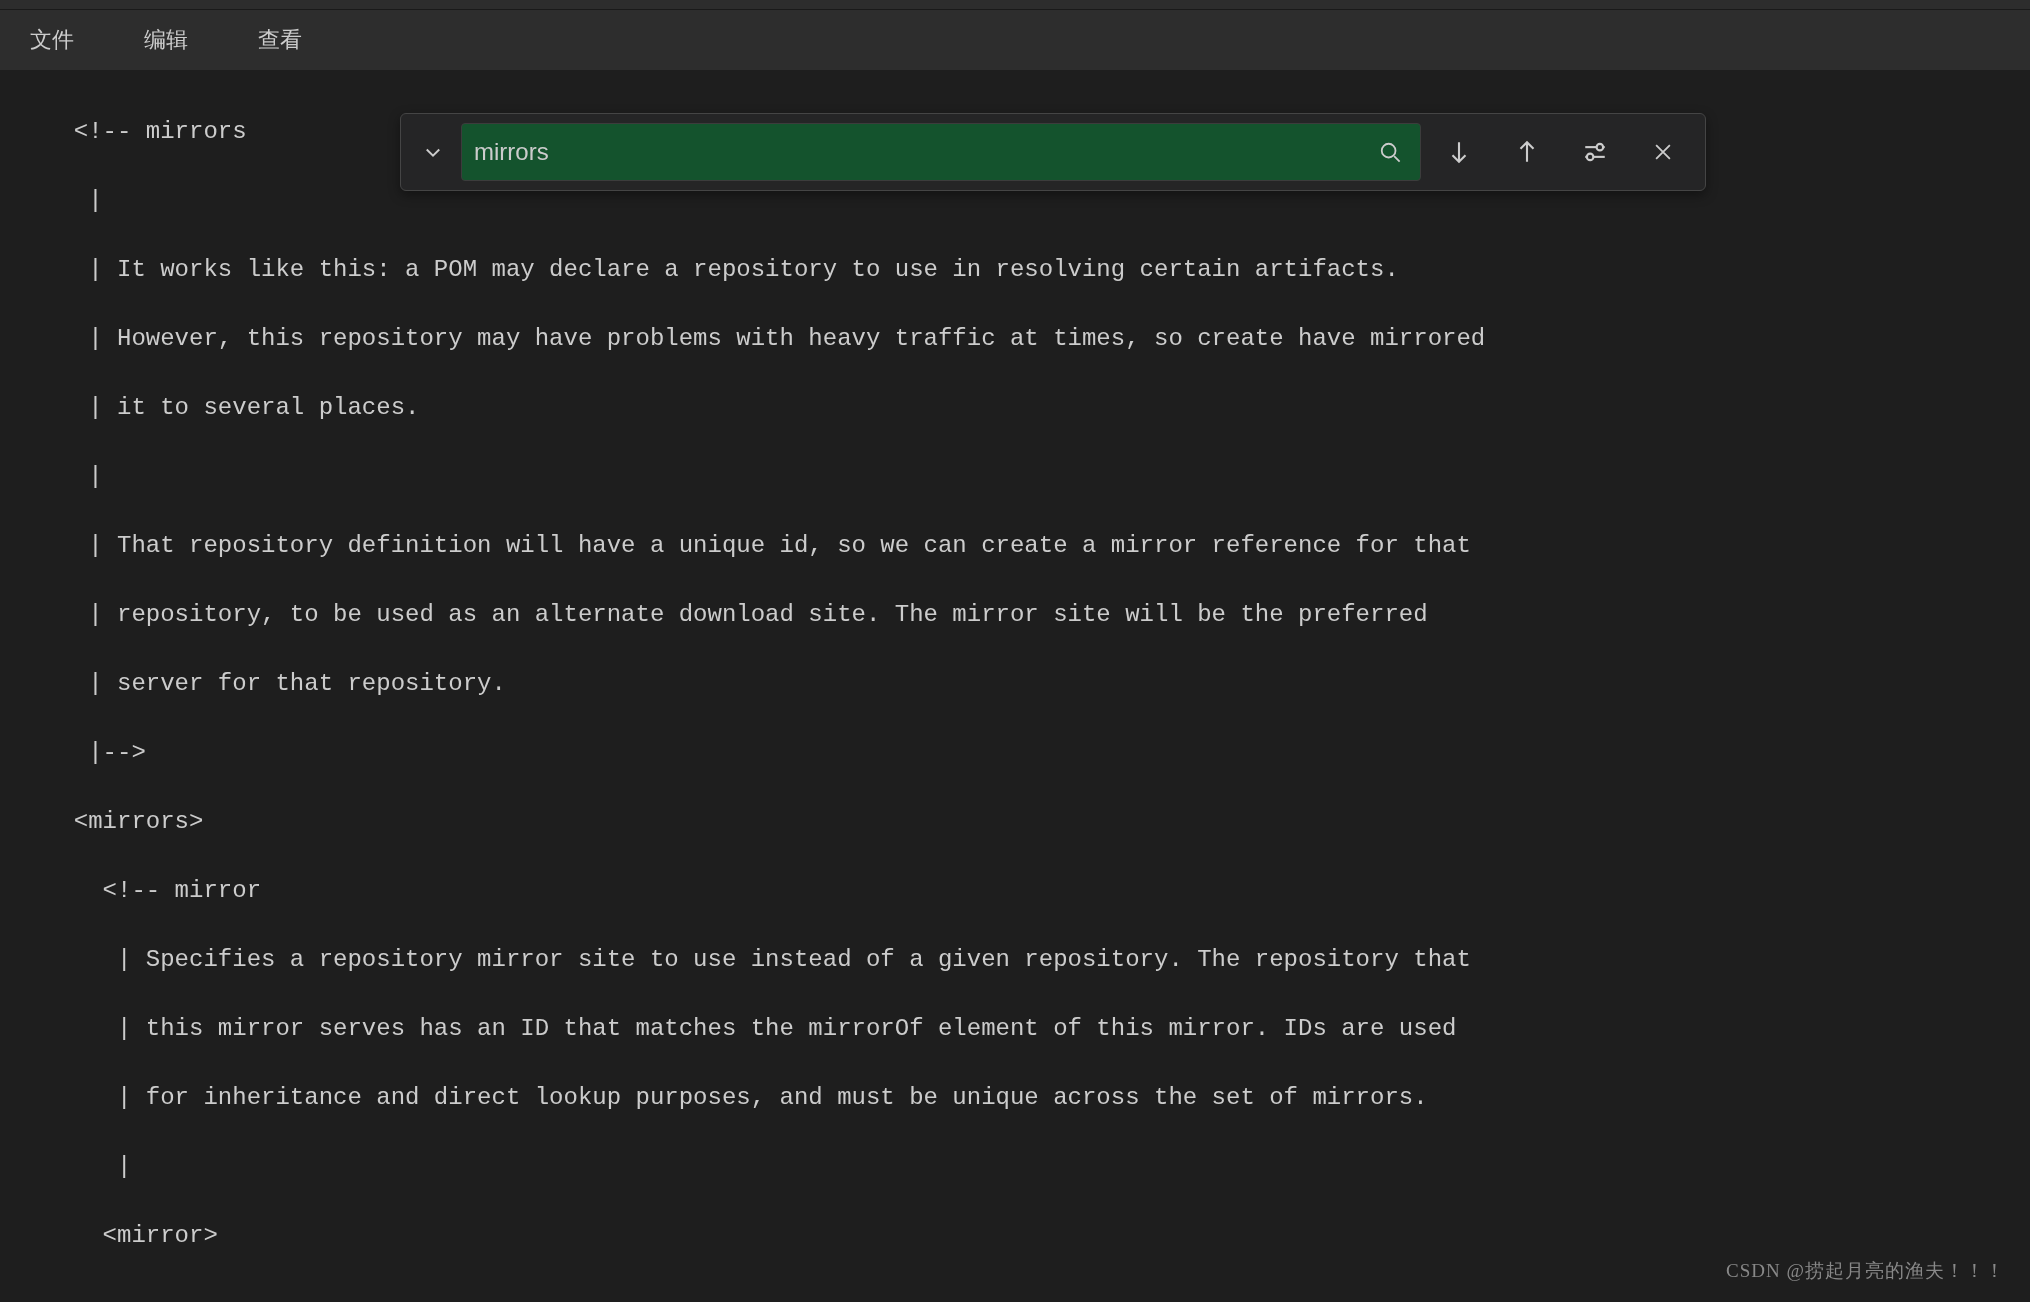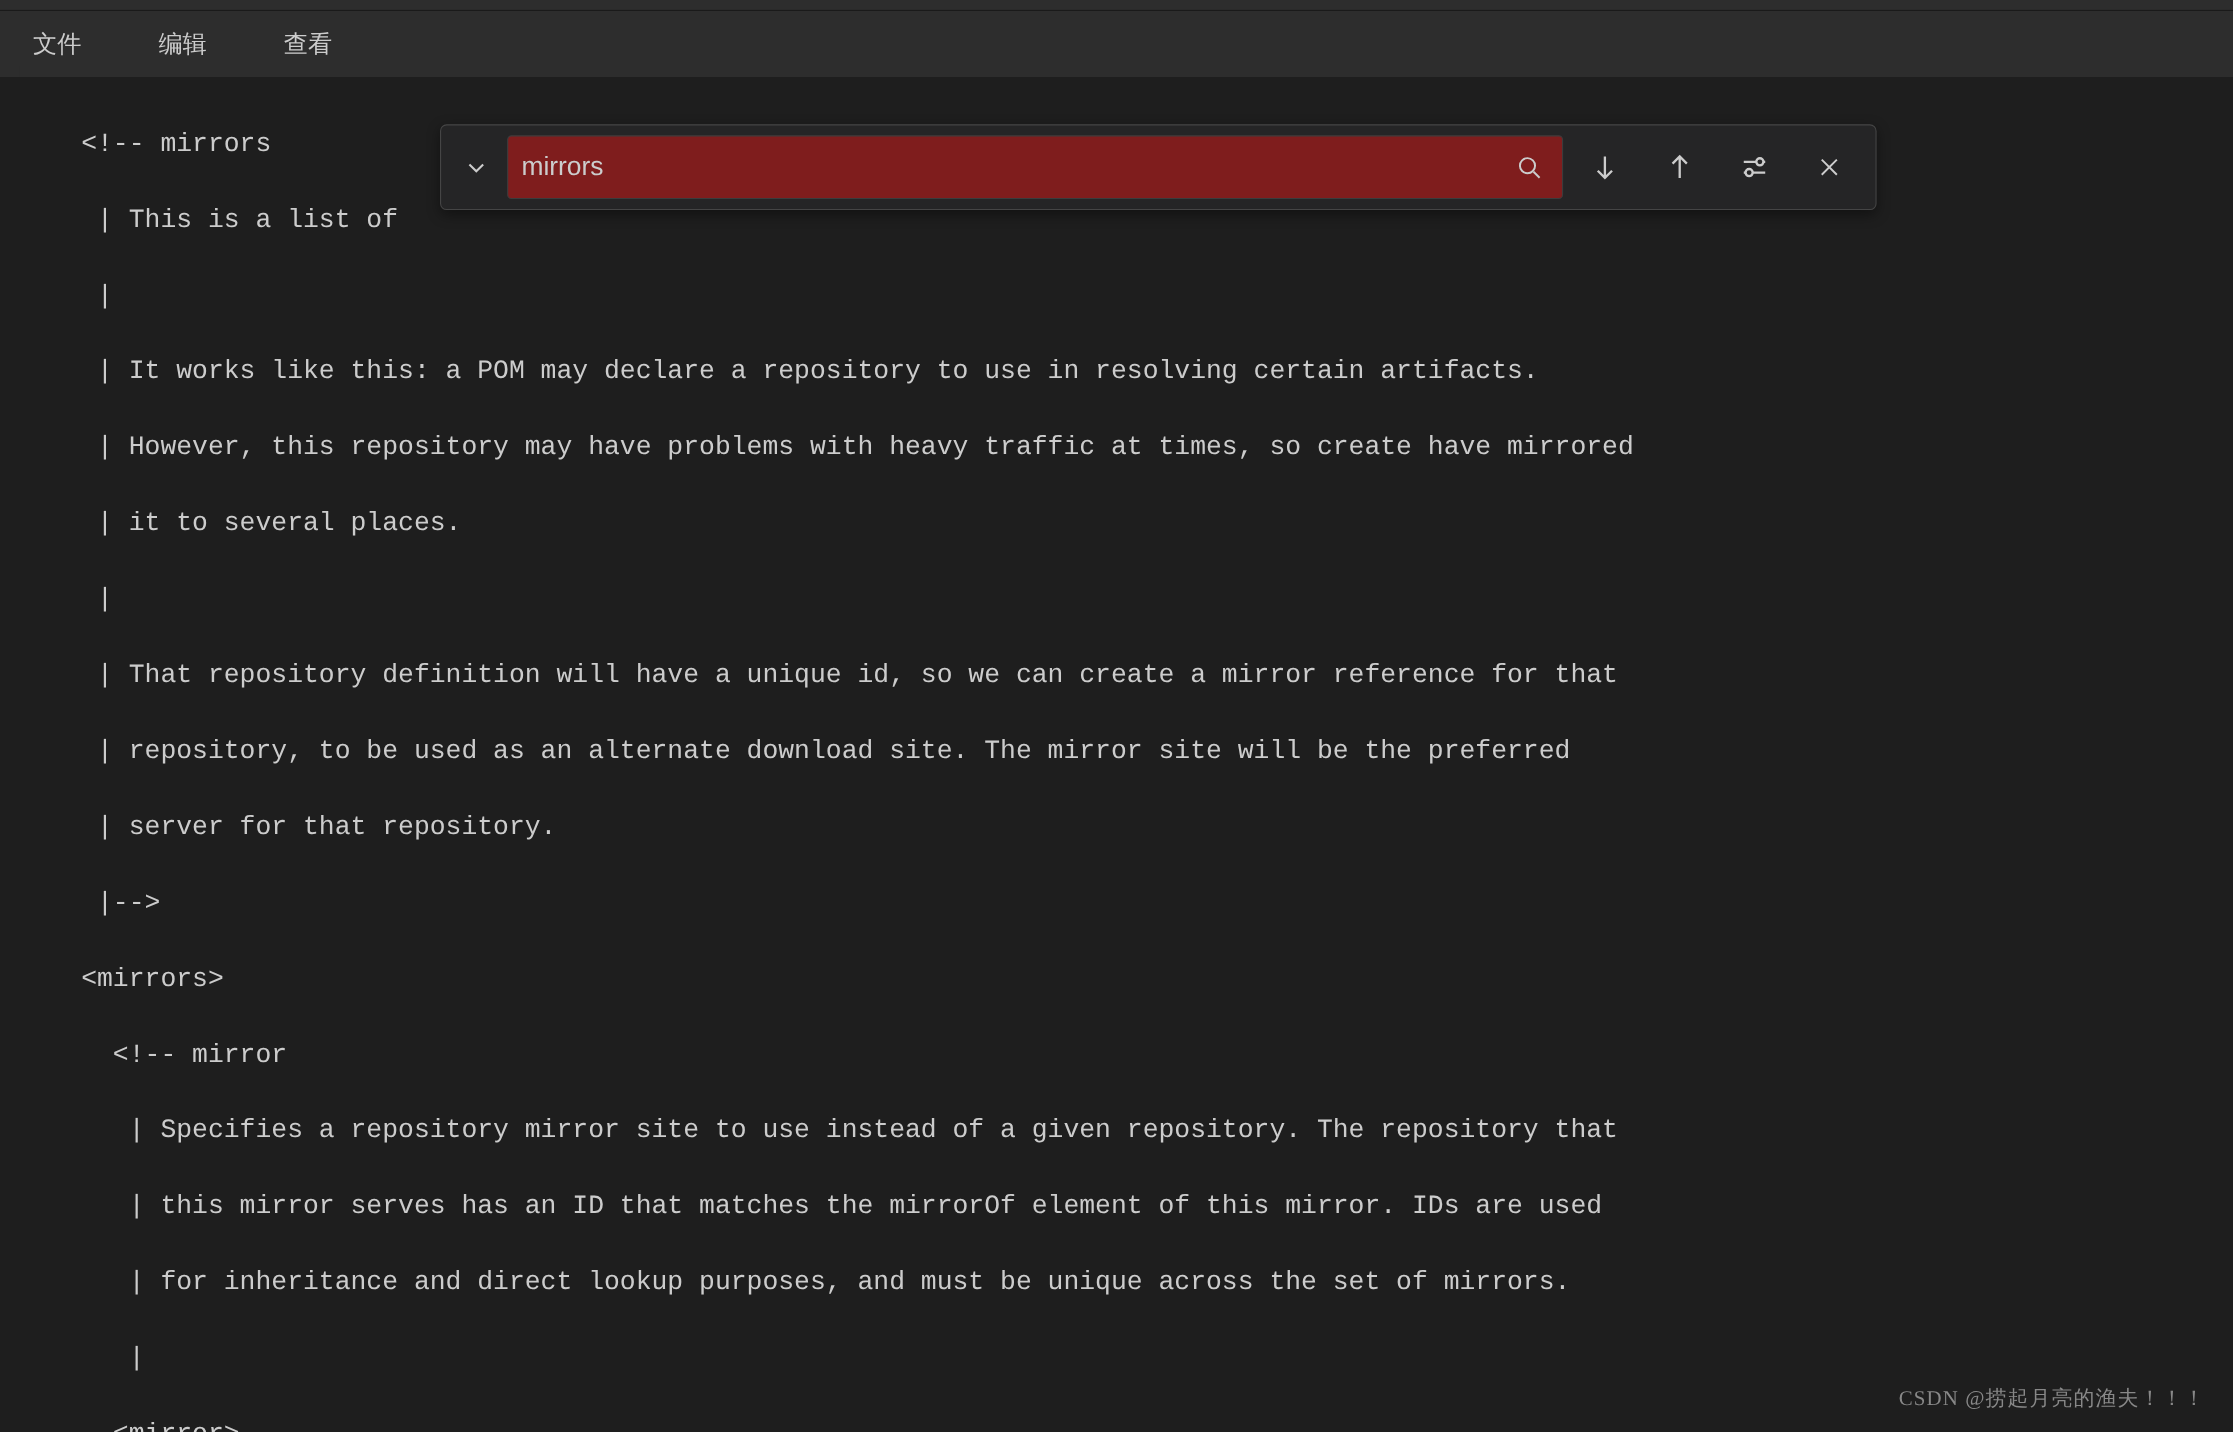--- a/index.html
+++ b/index.html
@@ -66,21 +66,21 @@
       width: 40px;
       height: 60px;
       display: flex;
       align-items: center;
       justify-content: center;
       cursor: pointer;
       color: #cccccc;
     }
     
     .search-input-wrap {
-      background: #7f1d1d;
+      background: #14532d;
       border: 1px solid #3c3c3c;
       border-radius: 4px;
       display: flex;
       align-items: center;
       width: 960px;
       height: 58px;
       padding: 0 12px;
     }
     
     .search-input {
@@ -153,21 +153,20 @@
   <span class="menu-item">编辑</span>
   <span class="menu-item">查看</span>
 </div>
 
 <div class="scrollbar-left">
   <div class="scroll-thumb"></div>
 </div>
 
 <div class="editor-area">
 <div class="code-line">  &lt;!-- mirrors</div>
-<div class="code-line">   | This is a list of</div>
 <div class="code-line">   |</div>
 <div class="code-line">   | It works like this: a POM may declare a repository to use in resolving certain artifacts.</div>
 <div class="code-line">   | However, this repository may have problems with heavy traffic at times, so create have mirrored</div>
 <div class="code-line">   | it to several places.</div>
 <div class="code-line">   |</div>
 <div class="code-line">   | That repository definition will have a unique id, so we can create a mirror reference for that</div>
 <div class="code-line">   | repository, to be used as an alternate download site. The mirror site will be the preferred</div>
 <div class="code-line">   | server for that repository.</div>
 <div class="code-line">   |--&gt;</div>
 <div class="code-line">  &lt;mirrors&gt;</div>

